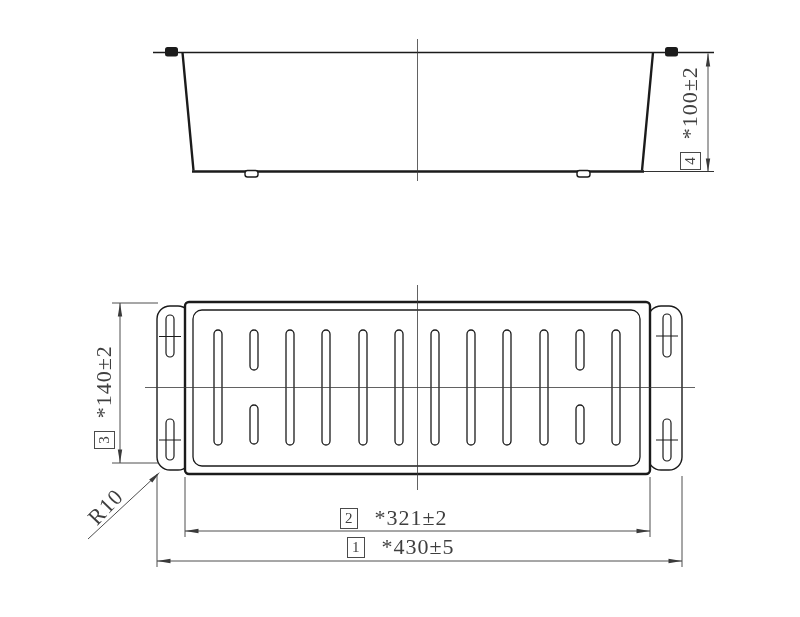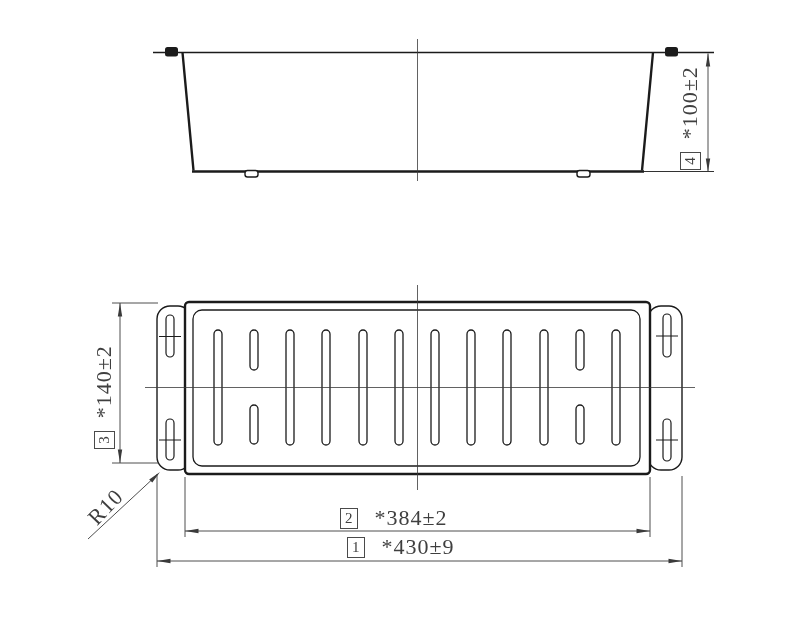--- a/index.html
+++ b/index.html
@@ -138,26 +138,26 @@
     </g>
 
     <g stroke="#3a3a3a" fill="#3a3a3a">
       <line x1="88" y1="539" x2="158" y2="474" stroke-width="0.9"></line>
       <polygon points="160,472 149.2,479.4 152.3,482.6" stroke="none"></polygon>
     </g>
   </svg>
 
   <div class="lbl" style="left:340px;top:505px;">
     <span class="ref">2</span>
-    <span>*384±2</span>
+    <span>*321±2</span>
   </div>
 
   <div class="lbl" style="left:347px;top:534px;">
     <span class="ref">1</span>
-    <span>*430±9</span>
+    <span>*430±5</span>
   </div>
 
   <div class="lbl rot" style="left:625px;top:105px;width:130px;height:26px;gap:13px;">
     <span class="ref">4</span>
     <span>*100±2</span>
   </div>
 
   <div class="lbl rot" style="left:39px;top:384px;width:130px;height:26px;gap:13px;">
     <span class="ref">3</span>
     <span>*140±2</span>

